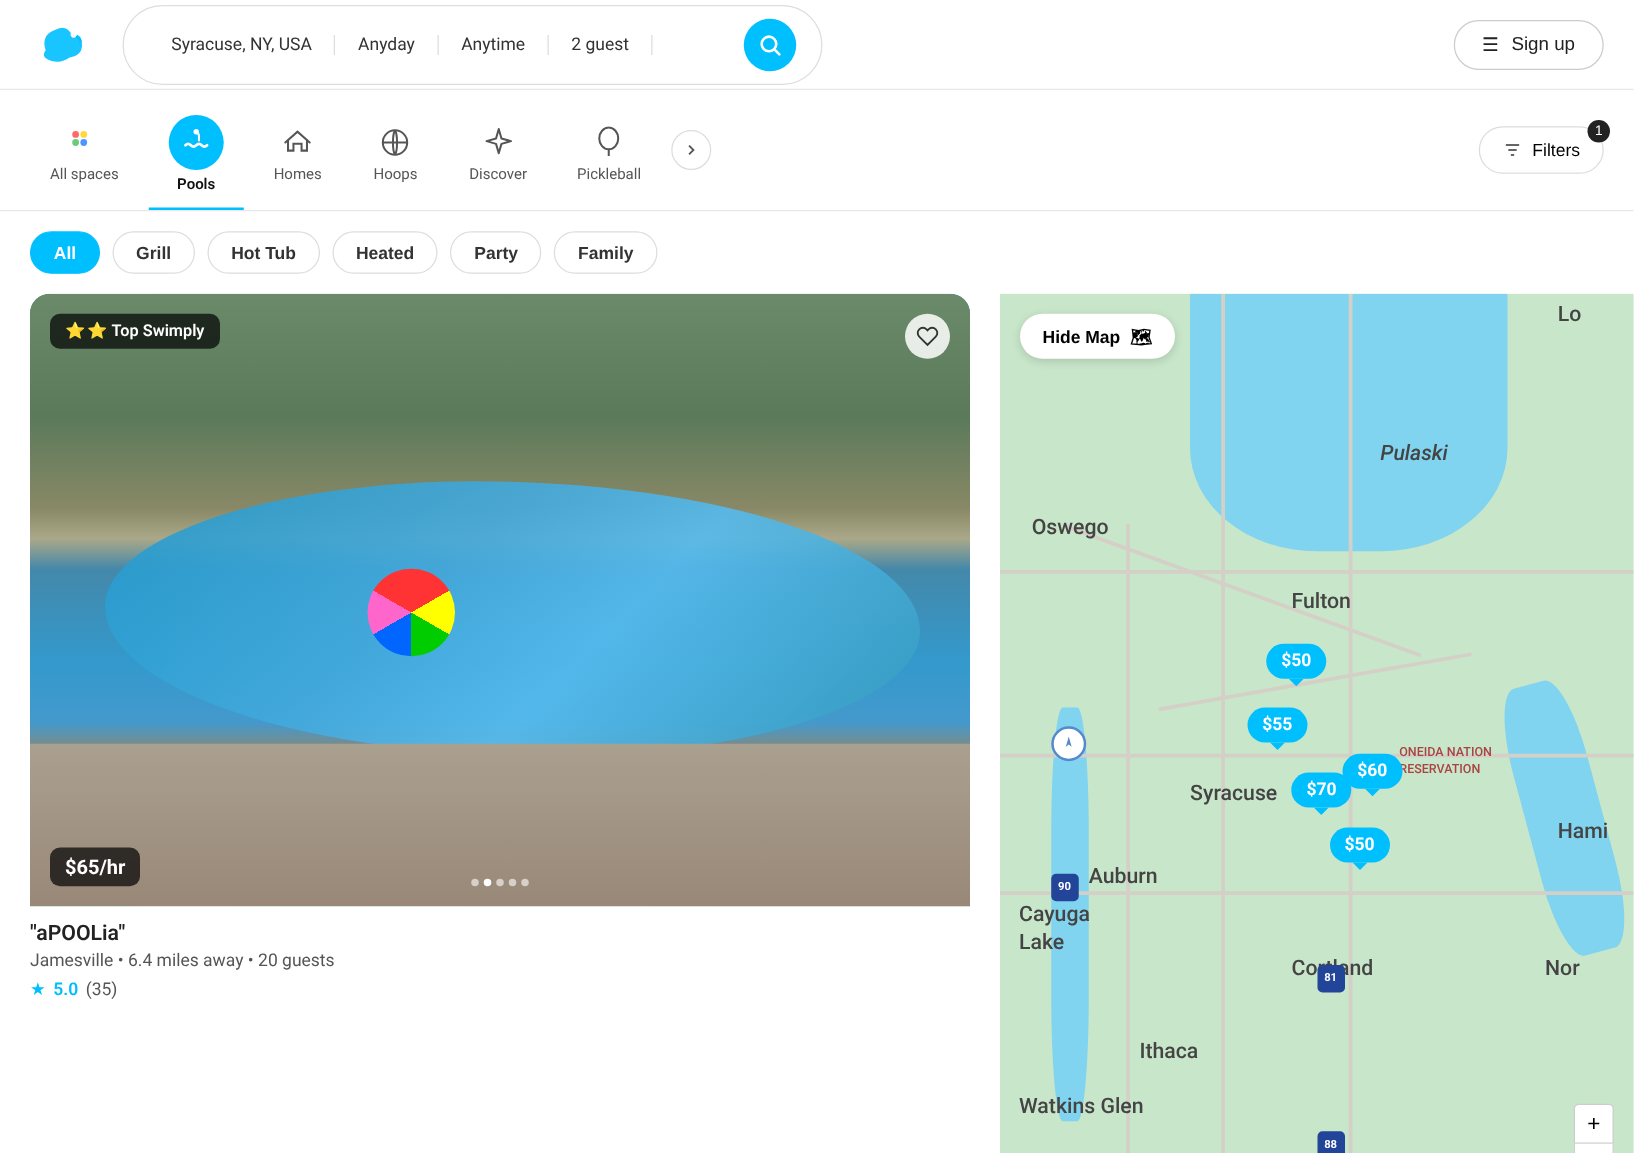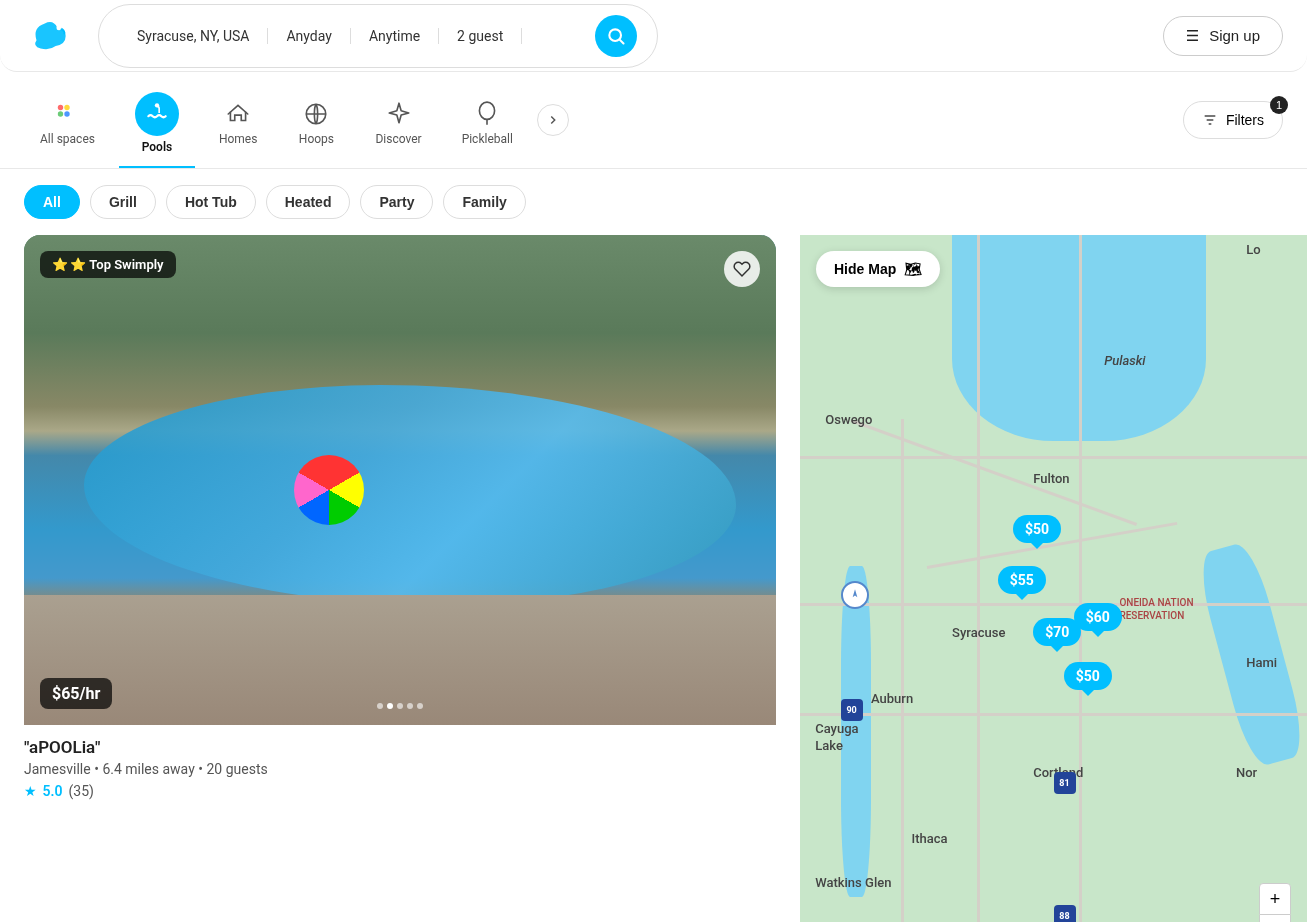--- a/index.html
+++ b/index.html
@@ -6,21 +6,20 @@
     body { font-family: -apple-system, BlinkMacSystemFont, 'Segoe UI', Roboto, sans-serif; background: #fff; color: #222; }
 
     
     .header {
       display: flex;
       align-items: center;
       padding: 12px 24px;
       border-bottom: 1px solid #e8e8e8;
       gap: 16px;
       height: 72px;
-      border-radius: 17px;
     }
     .logo-area {
       display: flex;
       align-items: center;
       margin-right: 8px;
     }
     .logo-duck {
       width: 50px;
       height: 50px;
     }
@@ -419,21 +418,21 @@
       position: absolute;
       bottom: -6px;
       left: 50%;
       transform: translateX(-50%);
       border-left: 6px solid transparent;
       border-right: 6px solid transparent;
       border-top: 6px solid #00bfff;
     }
     .map-label {
       position: absolute;
-      font-size: 13px;
+      font-size: 17px;
       color: #444;
       font-weight: 500;
       white-space: nowrap;
     }
     .map-icon-shield {
       position: absolute;
       background: #fff;
       border: 2px solid #5588cc;
       border-radius: 50%;
       width: 28px;

